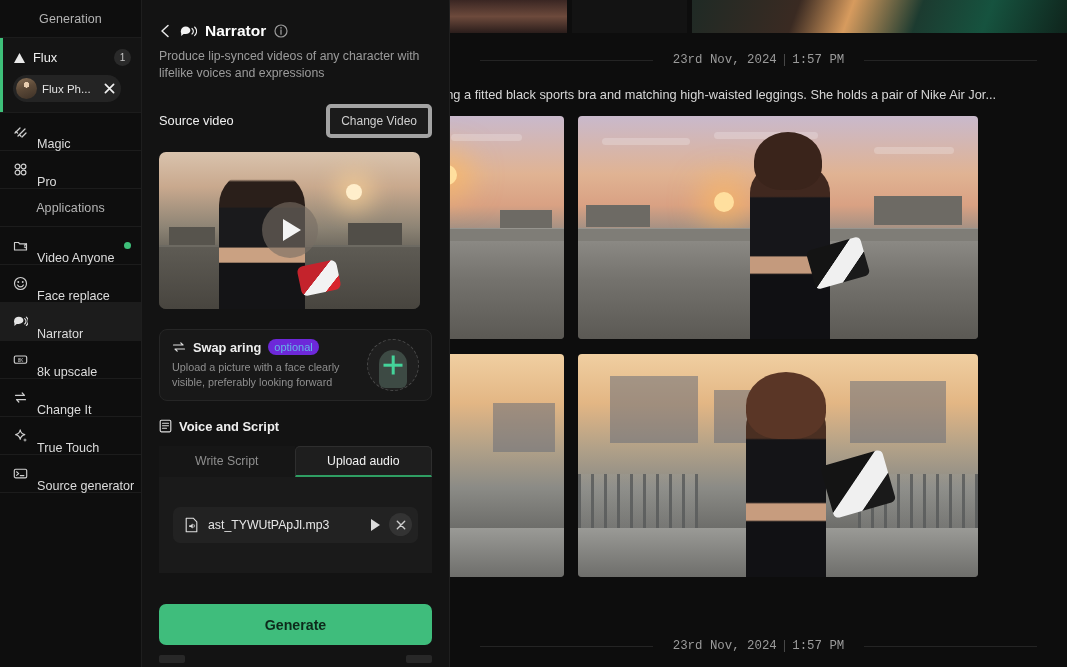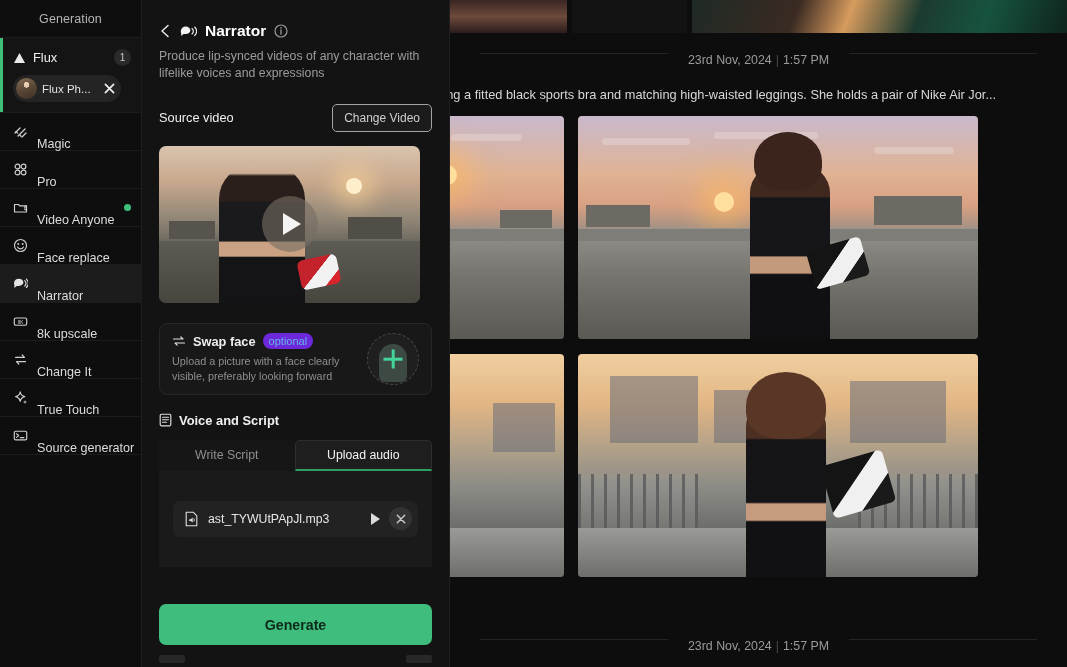--- a/index.html
+++ b/index.html
@@ -100,21 +100,21 @@
     margin-top: 8px;
     font-size: 12.3px; color: #9b9b9b; line-height: 1.38;
     max-width: 262px;
   }
   .src-row {
     margin-top: 22px;
     display: flex; align-items: center; justify-content: space-between;
   }
   .src-label { font-size: 12.8px; font-weight: normal; color: #f0f0f0; }
   .change-btn {
-    border: 1px solid #a3a3a3; border-radius: 5px;
+    border: 4px solid #a3a3a3; border-radius: 5px;
     background: #1b1b1b; color: #cfcfcf;
     font-size: 12px; padding: 6px 11px;
     cursor: pointer; font-family: inherit;
   }
   .video-box {
     margin-top: 14px;
     width: 261px; height: 157px;
     border-radius: 7px; overflow: hidden;
     position: relative;
     background: linear-gradient(180deg,#d9c3ad 0%,#c9a98e 22%,#8d8475 48%,#5a5750 70%,#3a3833 100%);
@@ -220,21 +220,21 @@
     display:flex; justify-content: space-between; opacity:.22; }
   .pbh { width: 26px; height: 8px; background:#777; border-radius:2px;}
 
   
   .main { flex: 1; height: 667px; background: #0d0d0d; overflow: hidden; position: relative; }
   .row-cut-top { height: 33px; display:flex; gap: 5px; overflow: hidden; }
   .cut-a { width: 117px; height: 33px; background: linear-gradient(180deg,#3a2623,#6d4a3c 50%,#2a1d1b);}
   .cut-b { width: 115px; height: 33px; background: #131313; }
   .cut-c { flex:1; height: 33px; background: linear-gradient(110deg,#1f2a25 0%,#3a2a22 28%,#d79b5e 42%,#1c3b30 60%,#16533f 78%,#0f241c 100%); }
 
-  .divider { display:flex; gap: 20px; padding: 20px 30px; }
+  .divider { display:flex; align-items:center; gap: 20px; padding: 20px 30px; font-family: Liberation Mono, monospace; }
   .div-line { flex:1; height:1px; background:#242424; }
   .div-text { font-size: 12.4px; color: #9a9a9a; white-space: nowrap; }
   .div-sep { color:#4a4a4a; margin: 0 4px;}
 
   .prompt-line {
     padding: 0 18px 0 0;
     font-size: 12.8px; color: #d7d7d7;
     white-space: nowrap; overflow: hidden;
     margin-left: -18px;
   }
@@ -300,20 +300,21 @@
         <svg viewBox="0 0 15 15" width="15" height="15">
           <circle cx="4.5" cy="4.5" r="2.4" fill="none" stroke="#cfcfcf" stroke-width="1.2"></circle>
           <circle cx="10.5" cy="4.5" r="2.4" fill="none" stroke="#cfcfcf" stroke-width="1.2"></circle>
           <circle cx="4.5" cy="10.5" r="2.4" fill="none" stroke="#cfcfcf" stroke-width="1.2"></circle>
           <circle cx="10.5" cy="10.5" r="2.4" fill="none" stroke="#cfcfcf" stroke-width="1.2"></circle>
         </svg>
       </span>
       <span class="lbl">Pro</span>
     </div>
 
+    <div class="side-section-title">Applications</div>
 
     <div class="side-item">
       <span class="ic">
         <svg viewBox="0 0 15 15" width="15" height="15">
           <path d="M1.5 4.5 h4 l1.2 1.3 h6.8 v6.2 h-12 z" fill="none" stroke="#cfcfcf" stroke-width="1.15" stroke-linejoin="round"></path>
           <path d="M11 7.5 l2.3 -1.4 v4 l-2.3 -1.4" fill="none" stroke="#cfcfcf" stroke-width="1.1"></path>
         </svg>
       </span>
       <span class="lbl">Video Anyone</span>
       <span class="dot-on"></span>
@@ -422,21 +423,21 @@
         <div class="play-tri"></div>
       </div>
     </div>
 
     <div class="swap-card">
       <div class="swap-left">
         <div class="swap-title-row">
           <svg class="swap-ic" viewBox="0 0 14 12">
             <path d="M1.5 4 h9.5 l-2.2 -2.2 M12.5 8 h-9.5 l2.2 2.2" fill="none" stroke="#e0e0e0" stroke-width="1.2" stroke-linecap="round" stroke-linejoin="round"></path>
           </svg>
-          <span class="swap-title">Swap face</span>
+          <span class="swap-title">Swap aring</span>
           <span class="opt-badge">optional</span>
         </div>
         <div class="swap-desc">Upload a picture with a face clearly visible, preferably looking forward</div>
       </div>
       <div class="swap-avatar">
         <div class="head-sil"></div>
         <div class="plus-v"></div>
         <div class="plus-h"></div>
       </div>
     </div>

